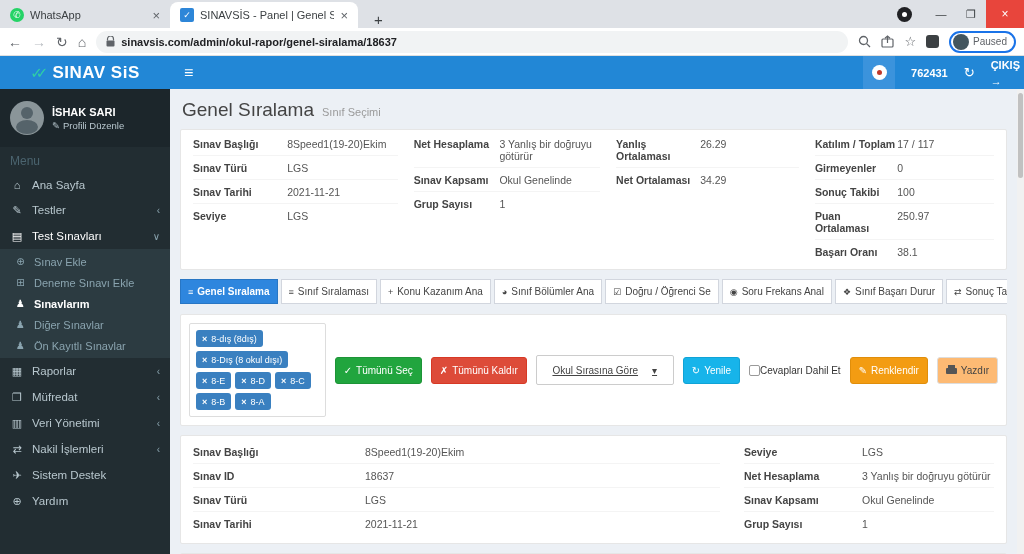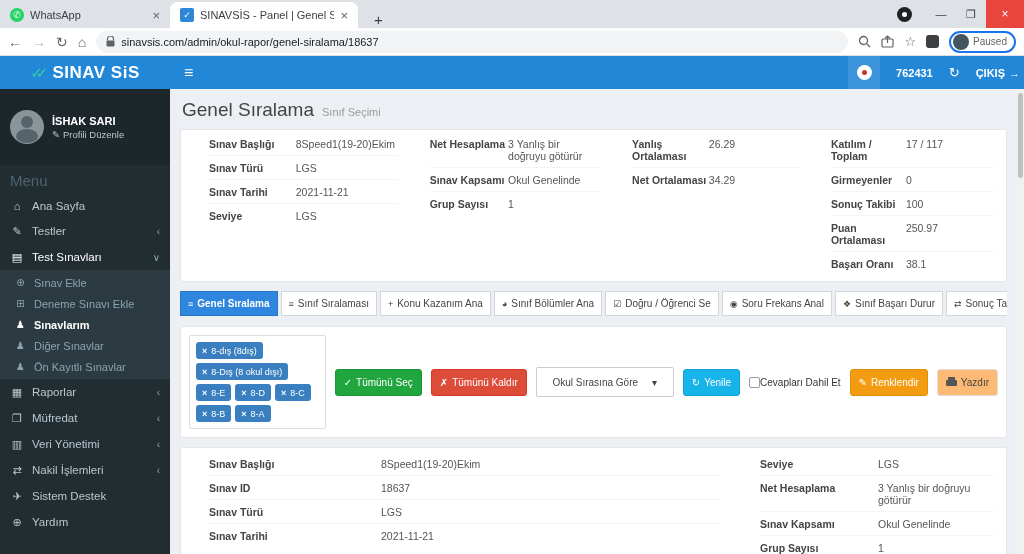--- a/index.html
+++ b/index.html
@@ -18,93 +18,93 @@
   .newtab { font-size:15px; color:#3c4043; margin-left:10px; padding:0 6px; }
   .winctl { position:absolute; right:0; top:0; height:28px; display:flex; align-items:center; }
   .rec-dot { width:15px; height:15px; border-radius:50%; background:#202124; margin-right:14px; position:relative; }
   .rec-dot::after { content:""; position:absolute; left:5px; top:5px; width:5px; height:5px; border-radius:50%; background:#fff; }
   .win-min,.win-max { width:30px; text-align:center; color:#3c4043; font-size:11px; }
   .win-close { width:38px; height:28px; background:#e8453c; color:#fff; display:flex; align-items:center; justify-content:center; font-size:12px; }
 
   .addrbar { height:28px; background:#fff; display:flex; align-items:center; padding:0 8px; gap:10px; border-bottom:1px solid #e0e0e0; }
   .nav-ic { font-size:14px; color:#5f6368; }
   .nav-ic.disabled { color:#b8bcc1; }
-  .urlbox { flex:1; height:22px; background:#f1f3f4; border-radius:11px; display:flex; align-items:center; padding:0 10px; gap:6px; color:#202124; font-size:11px; }
+  .urlbox { flex:1; height:22px; background:#f1f3f4; border-radius:11px; display:flex; align-items:center; padding:0 10px; gap:6px; color:#202124; font-size:11px;font-weight:bold; }
   .addr-right { display:flex; align-items:center; gap:10px; }
   .puzzle { width:13px; height:13px; background:#3c4043; border-radius:3px; }
   .paused-pill { display:flex; align-items:center; gap:4px; border:2px solid #1a73e8; border-radius:12px; padding:1px 7px 1px 2px; }
   .mini-avatar { width:16px; height:16px; border-radius:50%; background:#43555e; }
   .paused-txt { font-size:10px; color:#5f6368; }
 
   
   .appheader { height:33px; background:#2287d6; display:flex; align-items:center; color:#fff; }
   .brand { width:170px; display:flex; align-items:center; justify-content:center; gap:4px; font-size:17px; font-weight:bold; letter-spacing:.5px; }
   .brand-check { color:#2fd0a5; font-weight:bold; font-size:15px; letter-spacing:-7px; margin-right:7px; }
   .hamburger { font-size:16px; padding:0 14px; cursor:pointer; }
   .hdr-right { margin-left:auto; display:flex; align-items:center; gap:16px; padding-right:4px; }
   .hdr-circle-wrap { width:32px; height:33px; background:#3b93dc; display:flex; align-items:center; justify-content:center; }
   .hdr-circle { width:15px; height:15px; background:#fff; border-radius:50%; position:relative; }
   .hdr-circle::after { content:""; position:absolute; left:5px; top:5px; width:5px; height:5px; background:#c0392b; border-radius:50%; }
   .hdr-num { font-size:11px; font-weight:bold; }
   .hdr-refresh { font-size:13px; }
-  .logout { display:flex; align-items:flex-start; gap:4px; font-size:11px; font-weight:bold; white-space:nowrap; }
+  .logout { display:flex; align-items:flex-start; gap:4px; font-size:11px; font-weight:bold; white-space:nowrap;flex-direction:column; }
 
   
   .bodyrow { display:flex; height:493px; position:relative; }
   .scrollbar { position:absolute; right:0; top:0; bottom:0; width:7px; background:#f1f1f1; }
   .scroll-thumb { position:absolute; top:4px; left:1px; width:5px; height:85px; background:#c1c1c1; border-radius:3px; }
 
   
   .sidebar { width:170px; background:#222d32; color:#b8c7ce; flex:none; font-size:11.5px; overflow:hidden; }
-  .profile { display:flex; align-items:center; gap:8px; padding:21px 10px; background:#1c262b; }
+  .profile { display:flex; align-items:center; gap:8px; padding:12px 10px; background:#1c262b; }
   .avatar { width:34px; height:34px; border-radius:50%; background:#8a9599; position:relative; overflow:hidden; flex:none; }
   .avatar::before { content:""; position:absolute; left:11px; top:6px; width:12px; height:12px; border-radius:50%; background:#55636a; }
   .avatar::after { content:""; position:absolute; left:6px; top:19px; width:22px; height:14px; border-radius:50%; background:#55636a; }
   .p-name { font-size:11px; font-weight:bold; color:#fff; }
   .p-edit { font-size:9.5px; color:#b8c7ce; margin-top:2px; display:flex; gap:3px; align-items:center; }
-  .menu-label { padding:7px 10px 4px; font-size:15px; color:#4b646f; }
+  .menu-label { padding:7px 10px 4px; font-size:12px; color:#4b646f; }
   .m-item { display:flex; align-items:center; gap:8px; padding:6.5px 10px; cursor:pointer; }
   .m-item .m-ic { width:14px; text-align:center; font-size:11px; flex:none; }
   .m-item .m-chev { margin-left:auto; font-size:10px; color:#8aa4af; }
   .m-item.parent-active { color:#fff; }
   .submenu { background:#2c3b41; padding:2px 0; }
   .s-item { display:flex; align-items:center; gap:7px; padding:4.5px 10px 4.5px 14px; color:#8aa4af; font-size:11px; cursor:pointer; }
   .s-item .m-ic { width:13px; text-align:center; font-size:10px; }
   .s-item.active { color:#fff; font-weight:bold; }
 
   
   .main { flex:1; background:#ecf0f5; padding:0 10px 0 10px; overflow:hidden; margin-right:7px; }
   .page-head { padding:10px 2px 8px; display:flex; align-items:baseline; gap:8px; }
   .page-title { font-size:19px; color:#444; font-weight:normal; }
   .page-sub { font-size:11px; color:#9a9a9a; }
 
   .card { background:#fff; border:1px solid #e6e6e6; border-radius:2px; }
 
   .summary { display:grid; grid-template-columns:1.12fr 1.02fr 1fr .98fr; column-gap:16px; padding:2px 12px 6px; }
-  .kv { display:grid; grid-template-columns:46% 54%; padding:6px 0 5px; border-bottom:1px solid #f4f4f4; align-items:start;margin-left:16px; }
+  .kv { display:grid; grid-template-columns:46% 54%; padding:6px 0 5px; border-bottom:1px solid #f4f4f4; align-items:start; }
   .kv:last-child { border-bottom:none; }
   .kv .k { font-weight:bold; color:#444; font-size:10.5px; }
   .kv .v { color:#555; font-size:10.5px; }
 
   .tabsrow { display:flex; gap:3px; margin-top:9px; white-space:nowrap; overflow:hidden; }
   .tabbtn { display:flex; align-items:center; gap:4px; background:#fff; border:1px solid #d2d6de; color:#444; font-size:10px; padding:6px 7px; cursor:pointer; overflow:hidden; flex:none; }
   .tabbtn .tb-ic { font-size:9px; }
   .tabbtn.active { background:#2e86de; border-color:#2876c4; color:#fff; font-weight:bold; }
 
   .controls { margin-top:10px; padding:8px; display:flex; align-items:center; gap:9px; }
   .chipbox { border:1px solid #ddd; border-radius:2px; padding:6px; width:212px; display:flex; flex-wrap:wrap; gap:4px; align-self:stretch; }
   .chip { background:#3a80c0; color:#fff; font-size:9px; padding:3px 6px; border-radius:3px; display:inline-flex; align-items:center; gap:4px; height:17px; cursor:pointer; }
   .chip .chip-x { font-weight:bold; }
   .btn { display:inline-flex; align-items:center; gap:4px; font-size:10px; padding:7px 8px; border-radius:3px; border:1px solid transparent; color:#fff; cursor:pointer; white-space:nowrap; flex:none; }
   .btn-green { background:#21a53e; border-color:#1d9437; }
   .btn-red { background:#dd4b39; border-color:#d73925; }
   .btn-cyan { background:#17b4ea; border-color:#10a3d6; }
   .btn-orange { background:#f39c12; border-color:#e08e0b; }
   .btn-light { background:#fdba74; border-color:#ddd; color:#444; }
-  .selectbox { width:138px; height:30px; border:1px solid #ccc; border-radius:2px; background:#fff; display:flex; align-items:center; justify-content:center; gap:14px; font-size:10px; color:#444; cursor:pointer; flex:none; }
+  .selectbox { width:138px; height:30px; border:1px solid #ccc; border-radius:2px; background:#fff; display:flex; align-items:center; justify-content:center; gap:14px; font-size:10px; color:#444; cursor:pointer; flex:none;text-decoration:underline; }
   .chkwrap { display:flex; align-items:center; gap:0; font-size:10px; color:#333; flex:none; }
   .chk { width:11px; height:11px; border:1px solid #9a9a9a; border-radius:2px; background:#fff; }
   .print-ic { width:11px; height:10px; position:relative; display:inline-block; }
   .print-ic::before { content:""; position:absolute; left:2px; top:0; width:7px; height:3px; background:#555; }
   .print-ic::after { content:""; position:absolute; left:0; top:3px; width:11px; height:6px; background:#555; border-radius:1px; }
 
   .details { margin-top:9px; display:grid; grid-template-columns:1fr 250px; column-gap:24px; padding:4px 12px 8px; }
   .details .kv { grid-template-columns:172px 1fr; }
   .details .col-r .kv { grid-template-columns:118px 1fr; }
 

